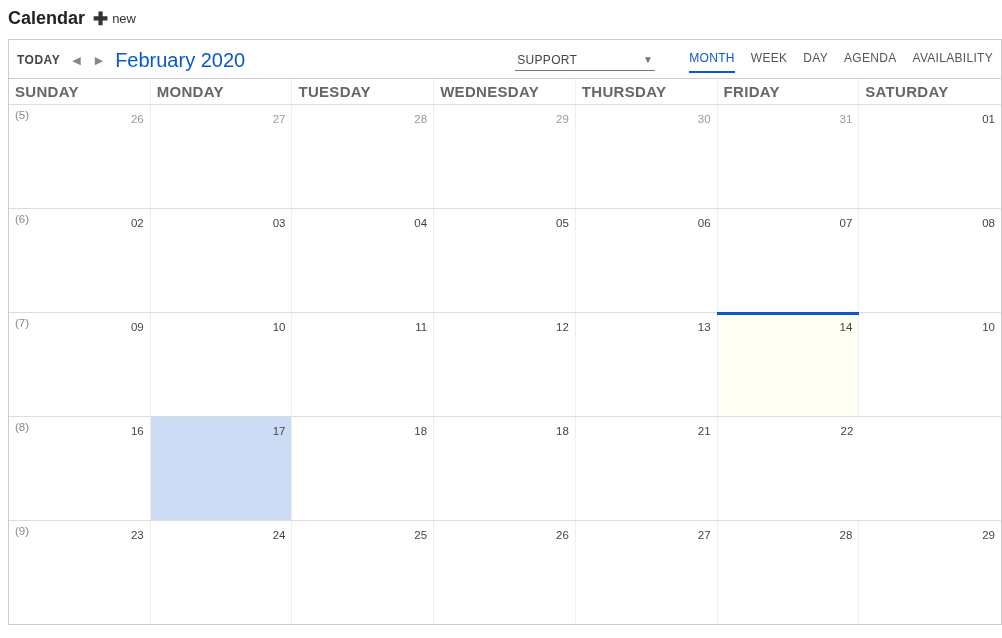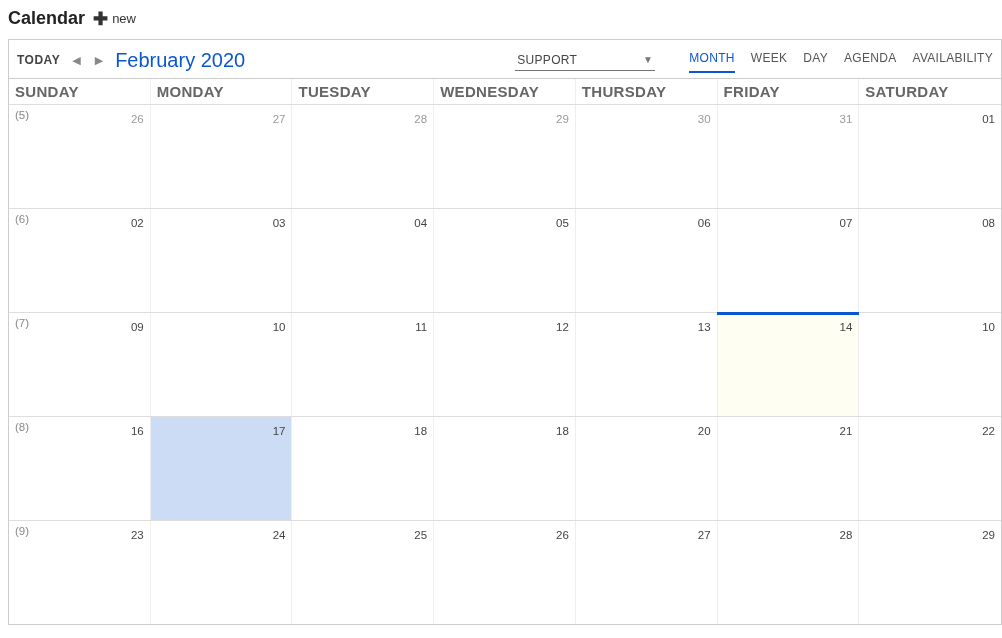--- a/index.html
+++ b/index.html
@@ -214,23 +214,20 @@
           <div class="cell selected">
             <span class="daynum">17</span>
           </div>
           <div class="cell">
             <span class="daynum">18</span>
           </div>
           <div class="cell">
             <span class="daynum">18</span>
           </div>
           <div class="cell">
-            <span class="daynum">20</span>
-          </div>
-          <div class="cell">
             <span class="daynum">21</span>
           </div>
           <div class="cell">
             <span class="daynum">22</span>
           </div>
         </div>
         <div class="row">
           <div class="cell">
             <span class="weeknum">(9)</span>
             <span class="daynum">23</span>

